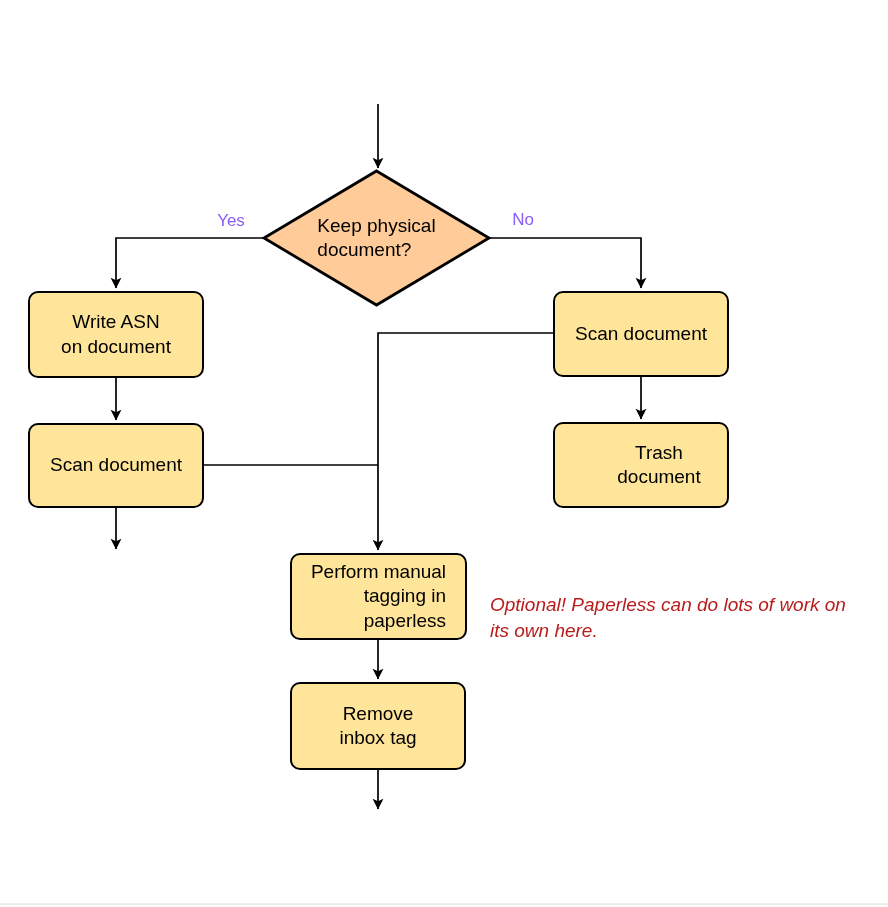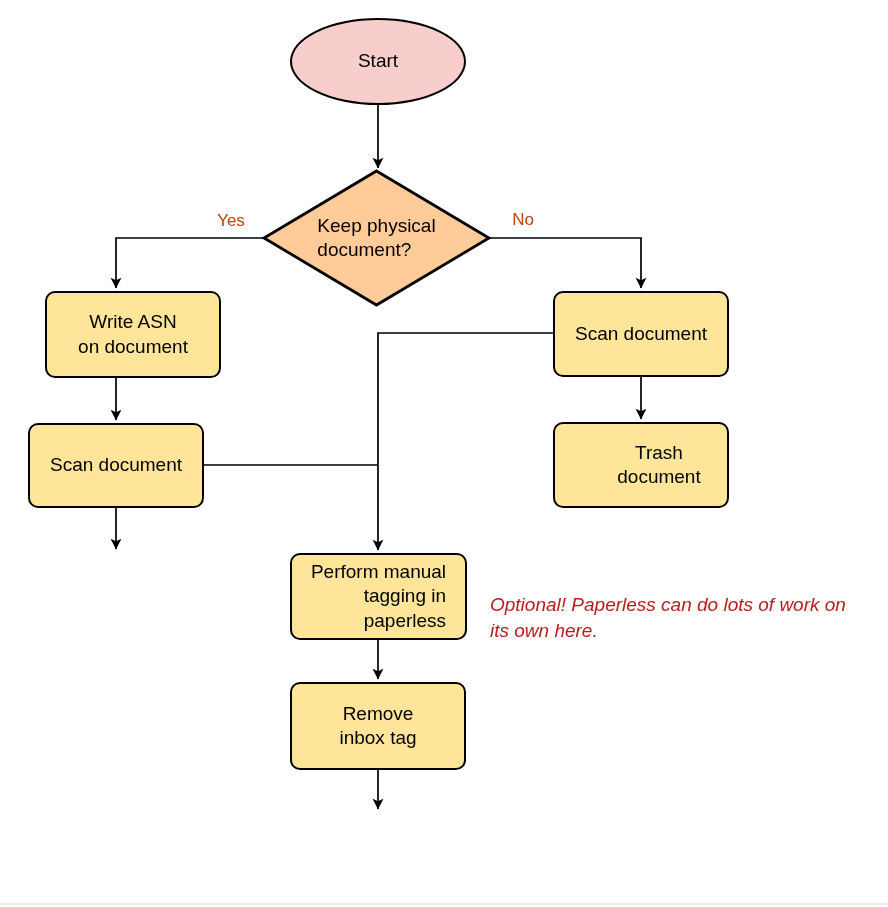--- a/index.html
+++ b/index.html
@@ -55,21 +55,21 @@
     align-items: center;
     justify-content: center;
     font-size: 19px;
     line-height: 1.28;
     color: #000000;
     white-space: pre-line;
   }
   .edge-label {
     position: absolute;
     font-size: 17px;
-    color: #c2410c;
+    color: #8b5cf6;
     text-align: center;
     background: #ffffff;
     padding: 0 2px;
   }
   .note {
     position: absolute;
     font-size: 19px;
     font-style: italic;
     line-height: 1.35;
     color: #b91c1c;
@@ -102,34 +102,31 @@
     <path class="edge" d="M116,378 L116,420" marker-end="url(#arrow)"></path>
     <path class="edge" d="M116,508 L116,549" marker-end="url(#arrow)"></path>
     <path class="edge" d="M641,377 L641,419" marker-end="url(#arrow)"></path>
     <path class="edge" d="M553,333 L378,333 L378,550" marker-end="url(#arrow)"></path>
     <path class="edge" d="M203,465 L378,465"></path>
     <path class="edge" d="M378,640 L378,679" marker-end="url(#arrow)"></path>
     <path class="edge" d="M378,770 L378,809" marker-end="url(#arrow)"></path>
     <polygon points="376.5,171 489,238 376.5,305 264,238" fill="#ffcc99" stroke="#000000" stroke-width="2.8"></polygon>
   </svg>
 
-  <div class="node terminal" style="left:290px; top:18px; width:176px; height:87px;">
-    <span>Start</span>
-  </div>
 
   <div class="decision-label" style="left:276px; top:171px; width:201px; height:134px;">
     <span>Keep physical
 document?</span>
   </div>
 
   <div class="edge-label" style="left:211px; top:211px; width:36px;">Yes</div>
 
   <div class="edge-label" style="left:503px; top:210px; width:36px;">No</div>
 
-  <div class="node process" style="left:28px; top:291px; width:176px; height:87px;margin-left:17px;">
+  <div class="node process" style="left:28px; top:291px; width:176px; height:87px;">
     <span>Write ASN
 on document</span>
   </div>
 
   <div class="node process" style="left:553px; top:291px; width:176px; height:86px;">
     <span>Scan document</span>
   </div>
 
   <div class="node process" style="left:28px; top:423px; width:176px; height:85px;">
     <span>Scan document</span>

